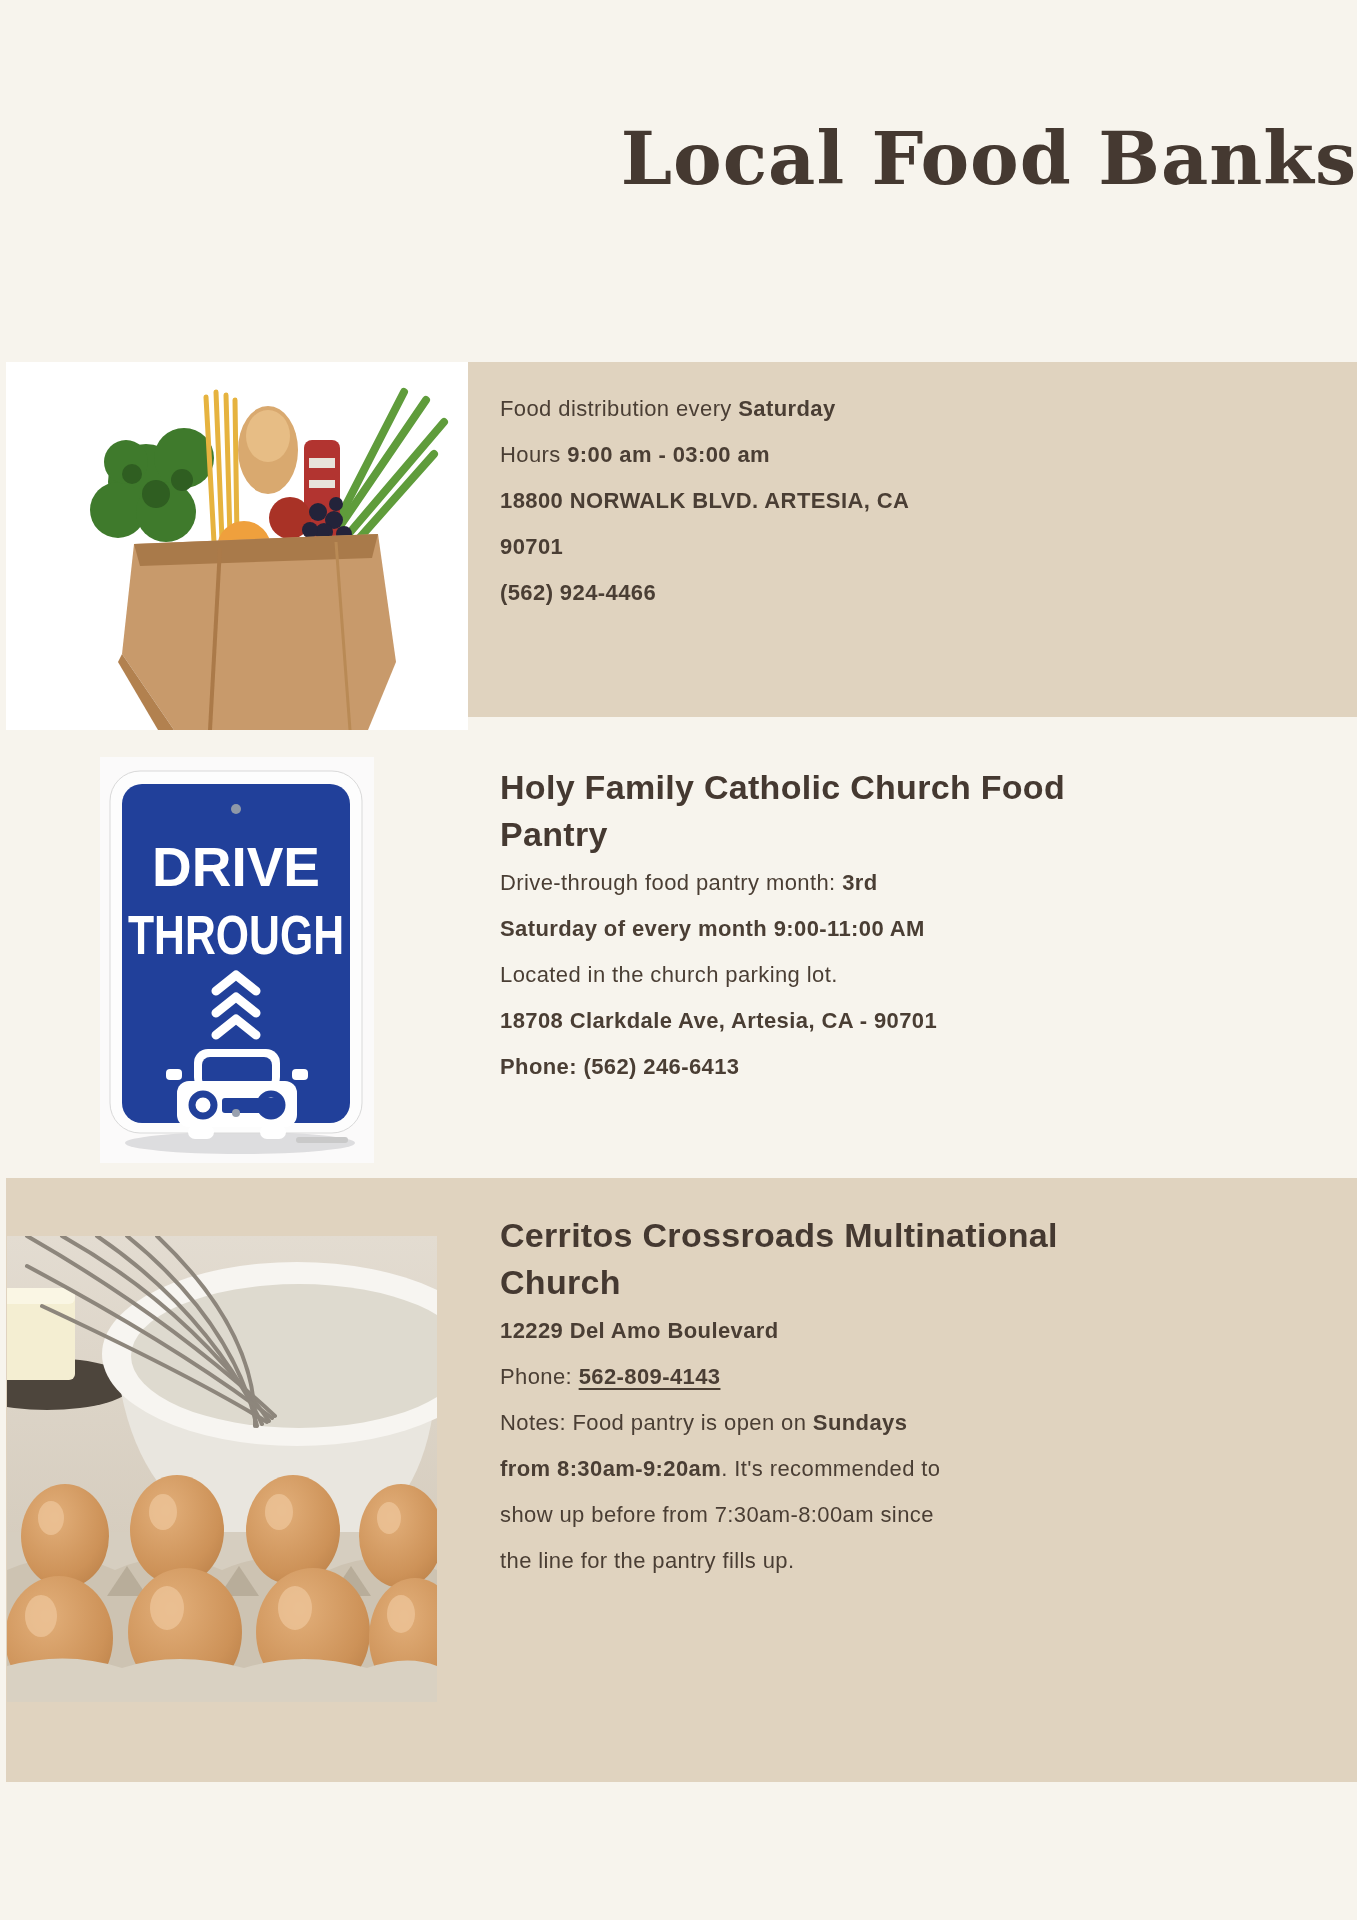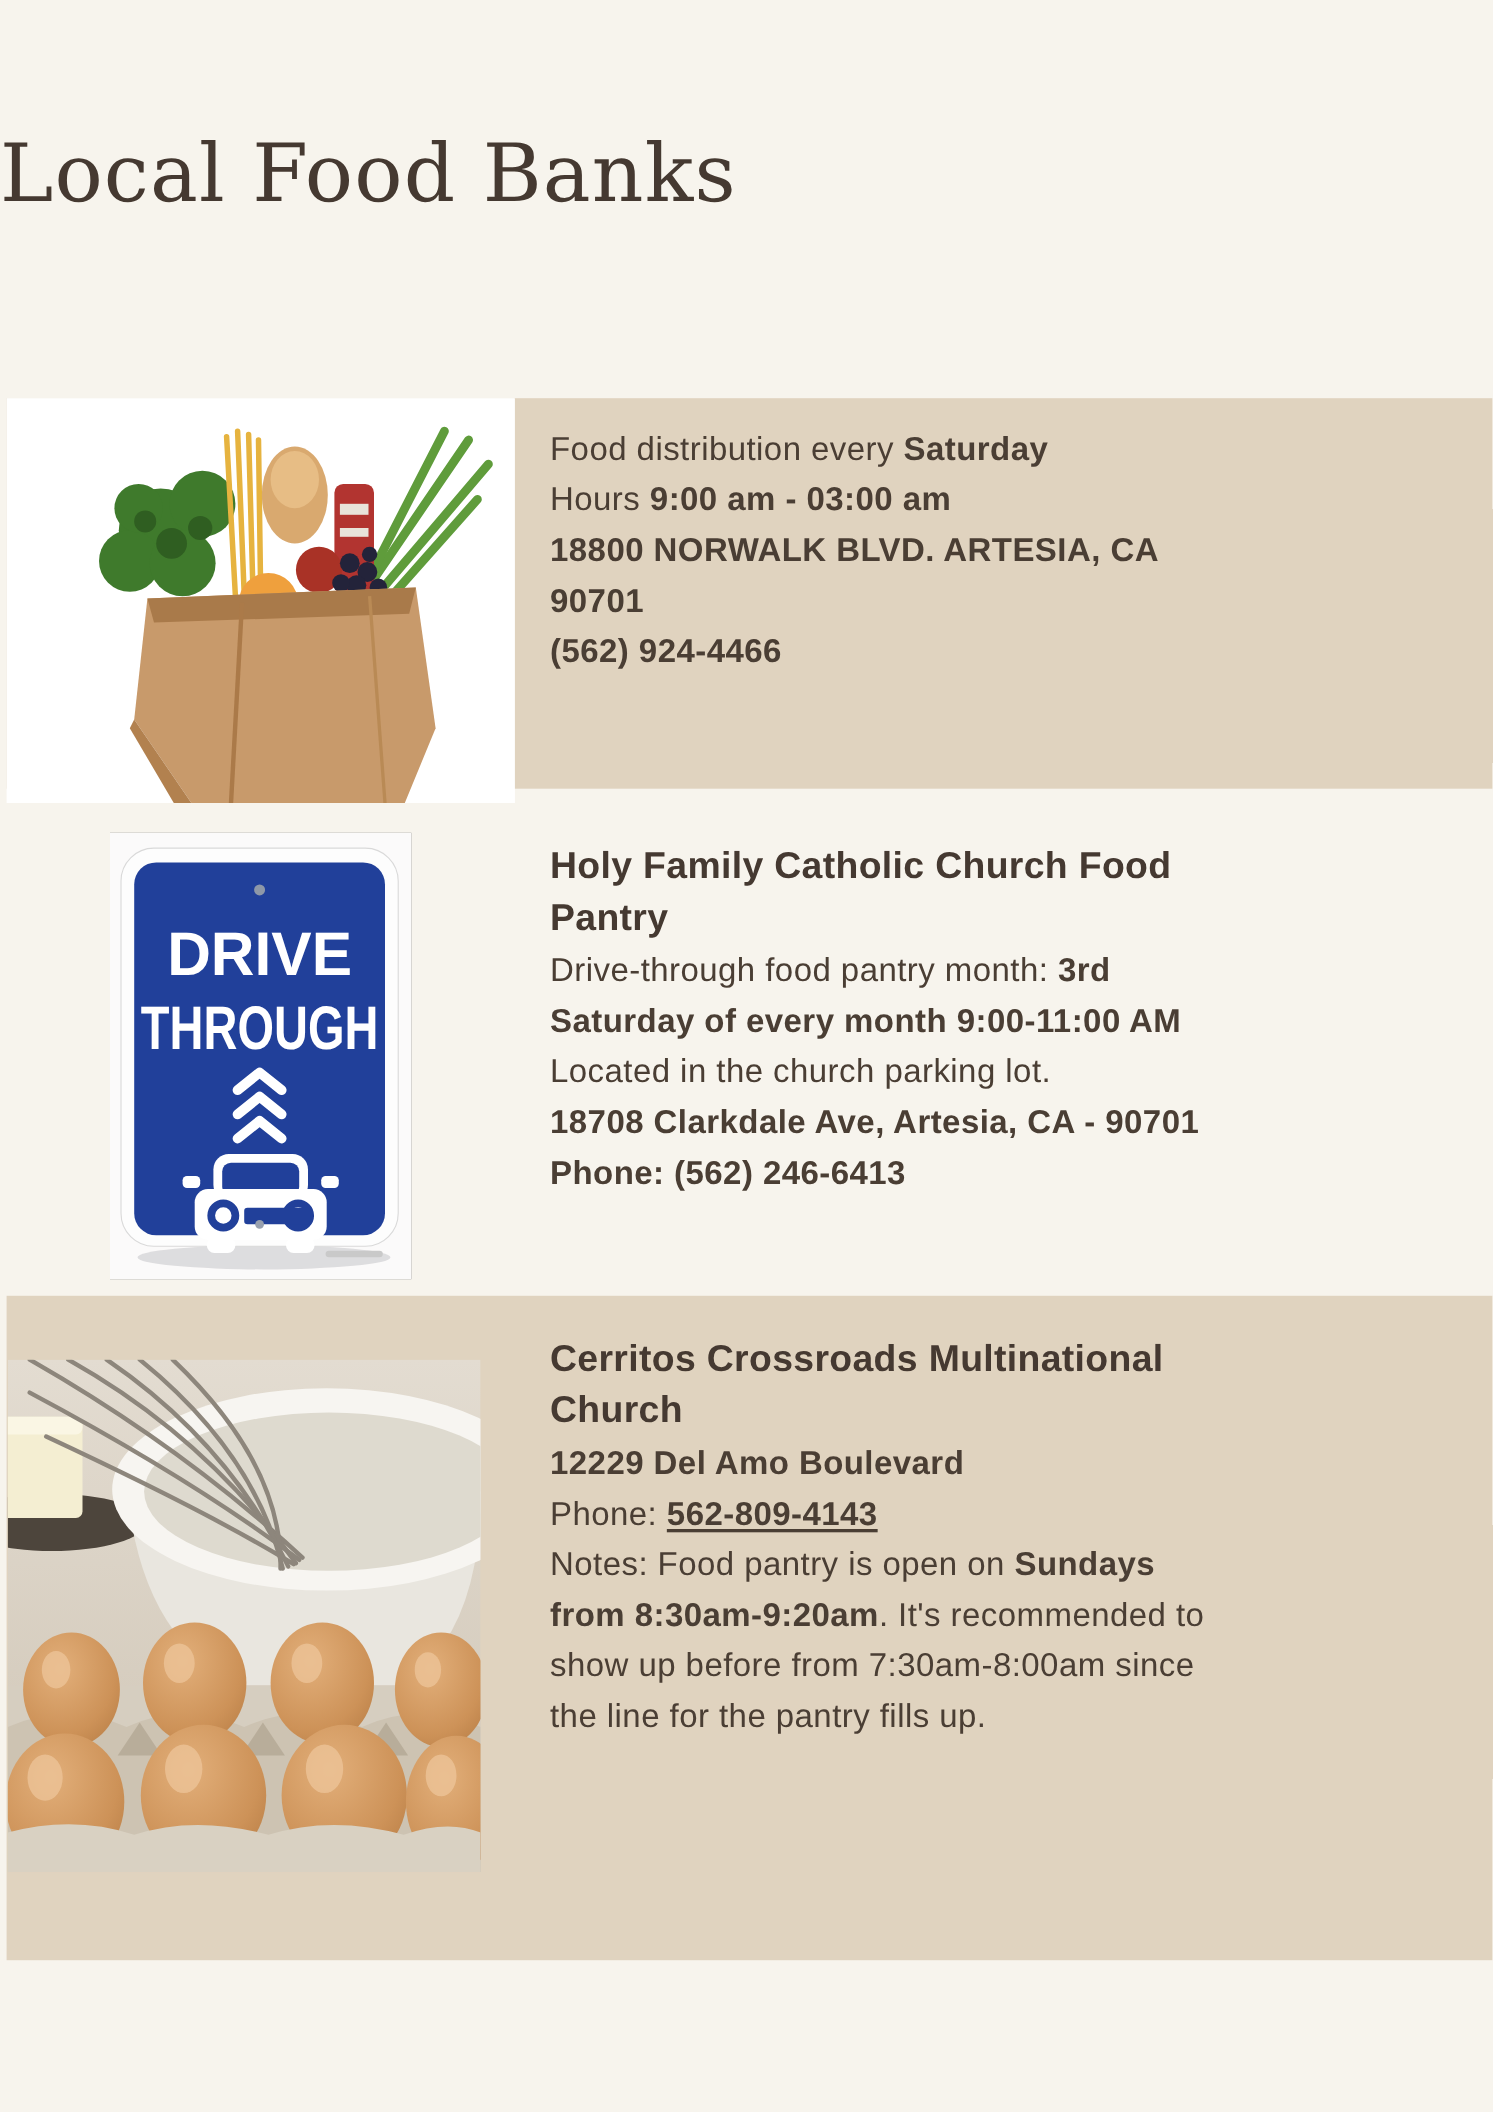--- a/index.html
+++ b/index.html
@@ -1,23 +1,23 @@
 <!DOCTYPE html>
 <html style="--page-bg: #f7f4ed; --band-bg: #e0d3bf; --text: #4a3e34; --heading: #453931;"><head>
 <meta charset="utf-8">
 <style>
   html,body{margin:0;padding:0;}
   body{width:1357px;height:1920px;background:#f7f4ed;font-family:"Liberation Sans",sans-serif;}
   .page{position:relative;width:1357px;height:1920px;background:var(--page-bg,#f7f4ed);overflow:hidden;color:var(--text,#4a3e34);}
 
   .page-title{
     position:absolute;top:122px;left:0;width:100%;
-    text-align:left;
+    text-align:right;
     font-family:"DejaVu Serif","Liberation Serif",serif;
-    font-weight:400;font-size:73px;line-height:1.0;
+    font-weight:700;font-size:73px;line-height:1.0;
     letter-spacing:1px;color:var(--heading,#453931);
   }
 
   .band{position:absolute;left:6px;right:0;background:var(--band-bg,#e0d3bf);}
   .band.s1{top:362px;height:355px;}
   .band.s3{top:1178px;height:604px;}
 
   .photo{position:absolute;overflow:hidden;}
   .photo.bag{left:6px;top:362px;width:462px;height:368px;background:#ffffff;}
   .photo.sign{left:100px;top:757px;width:274px;height:406px;background:#a3a3a3;}
@@ -32,21 +32,21 @@
   .h-serif{
     font-family:"DejaVu Serif","Liberation Serif",serif;
     font-weight:700;font-size:42px;line-height:52px;
     color:var(--heading,#453931);letter-spacing:0px;
   }
   .h-sans{
     font-weight:700;font-size:34px;line-height:47px;
     color:var(--heading,#453931);letter-spacing:0.3px;
   }
   .body-lines{margin-top:2px;}
-  .line{font-size:30px;line-height:46px;letter-spacing:0.4px;color:var(--text,#4a3e34);white-space:nowrap;}
+  .line{font-size:22px;line-height:46px;letter-spacing:0.4px;color:var(--text,#4a3e34);white-space:nowrap;}
   .line .b{font-weight:700;}
   .line .u{text-decoration:underline;text-underline-offset:4px;}
 </style>
 </head>
 <body>
 
 <div class="page">
 
   <div class="page-title">Local Food Banks</div>
 

